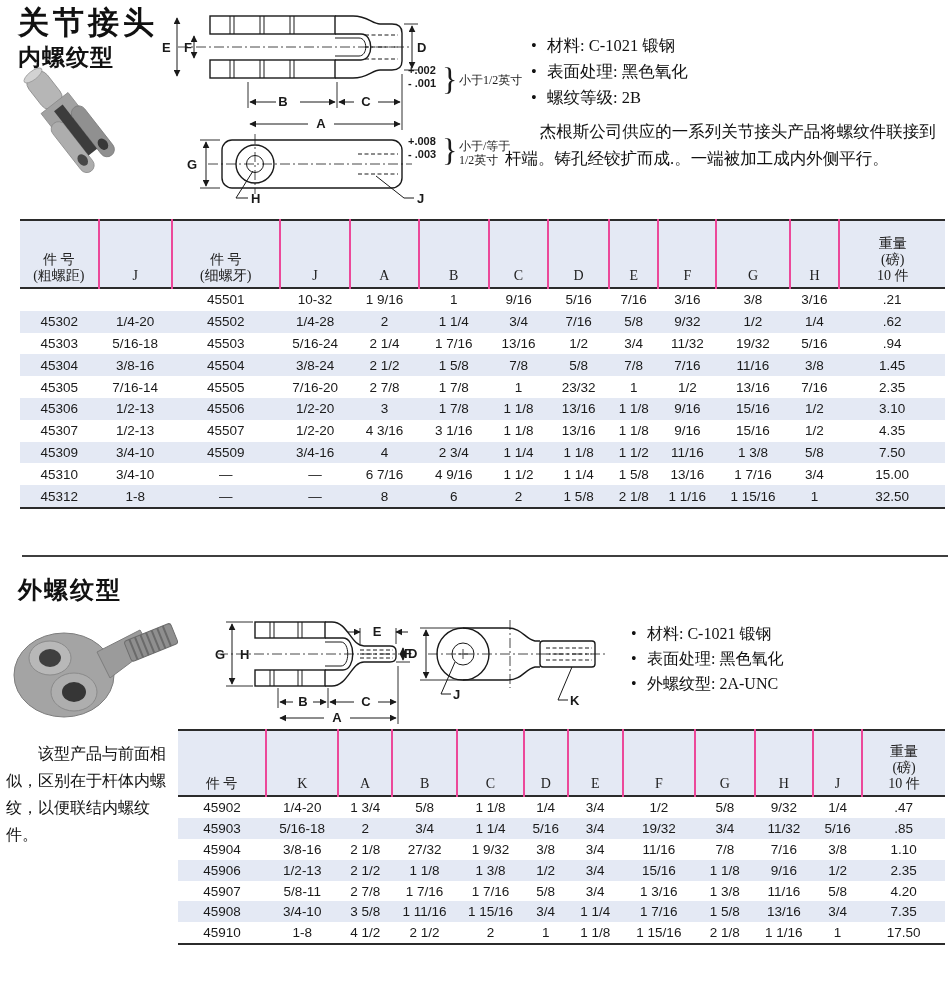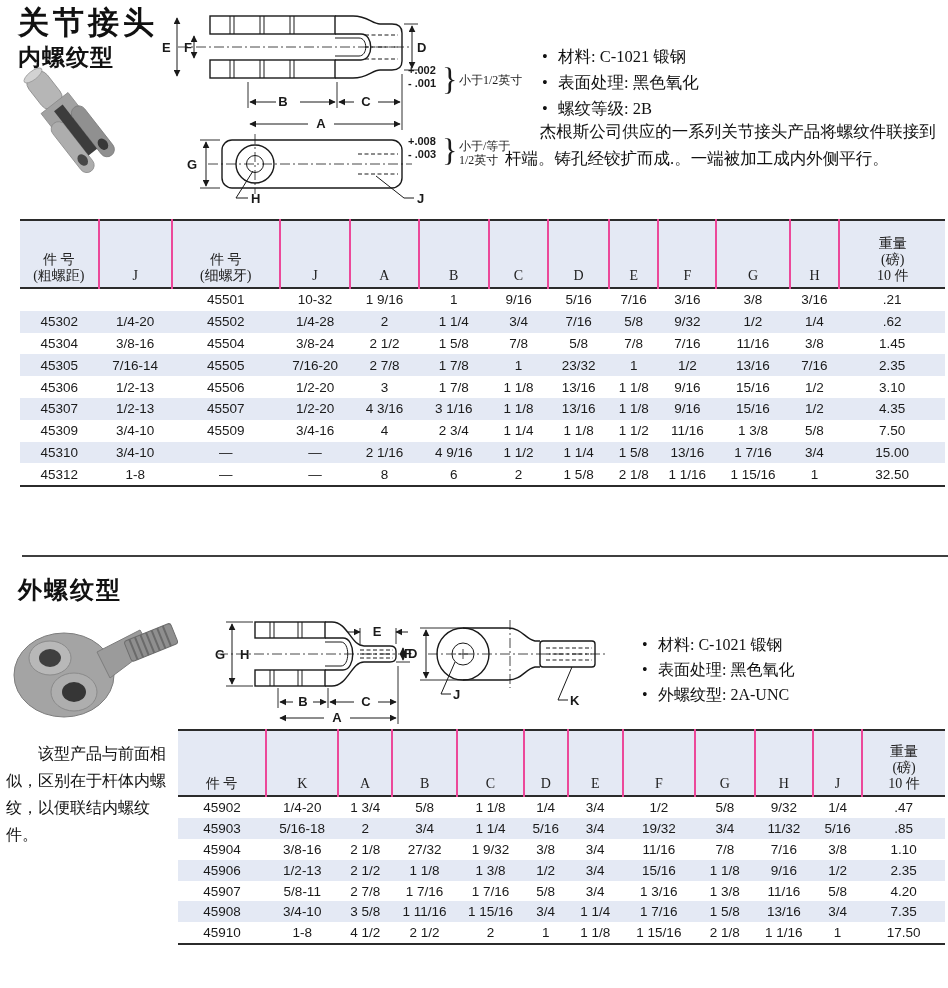--- a/index.html
+++ b/index.html
@@ -2,21 +2,21 @@
 <html><head>
 <meta charset="utf-8">
 <style>
   html,body{margin:0;padding:0;background:#fff;}
   .page{position:relative;width:948px;height:988px;background:#ffffff;overflow:hidden;
         font-family:"Liberation Sans",sans-serif;color:#111;}
   .abs{position:absolute;}
   .title-main{left:18px;top:2px;font-size:31px;font-weight:bold;letter-spacing:4px;margin:0;}
   .title-sub{left:18px;top:42px;font-size:23px;font-weight:bold;letter-spacing:1px;margin:0;}
   .title-sec2{left:18px;top:574px;font-size:24px;font-weight:bold;letter-spacing:2px;margin:0;}
-  .bullets{list-style:none;margin:12px;padding:0;font-family:"Liberation Serif",serif;}
+  .bullets{list-style:none;margin:1px;padding:0;font-family:"Liberation Serif",serif;}
   .bullets li{position:relative;padding-left:18px;}
   .bullets li::before{content:"•";position:absolute;left:2px;}
   .bullets1{left:528px;top:32px;font-size:16.5px;line-height:26px;}
   .bullets2{left:628px;top:620px;font-size:16px;line-height:25px;}
   .desc{font-family:"Liberation Serif",serif;margin:0;}
   .desc1{left:505px;top:118px;width:442px;font-size:16.5px;line-height:27px;text-indent:2.1em;}
   .desc2{left:6px;top:740px;width:162px;font-size:16px;line-height:27px;text-indent:2em;}
   .divider{left:22px;top:555px;width:926px;height:2px;background:#3f3f3f;}
   table{border-collapse:collapse;table-layout:fixed;border-top:2px solid #2b2b2b;
         border-bottom:2px solid #2b2b2b;}
@@ -195,20 +195,35 @@
           <td>1 1/4</td>
           <td>3/4</td>
           <td>7/16</td>
           <td>5/8</td>
           <td>9/32</td>
           <td>1/2</td>
           <td>1/4</td>
           <td>.62</td>
         </tr>
         <tr>
+          <td>45303</td>
+          <td>5/16-18</td>
+          <td>45503</td>
+          <td>5/16-24</td>
+          <td>2 1/4</td>
+          <td>1 7/16</td>
+          <td>13/16</td>
+          <td>1/2</td>
+          <td>3/4</td>
+          <td>11/32</td>
+          <td>19/32</td>
+          <td>5/16</td>
+          <td>.94</td>
+        </tr>
+        <tr>
           <td>45304</td>
           <td>3/8-16</td>
           <td>45504</td>
           <td>3/8-24</td>
           <td>2 1/2</td>
           <td>1 5/8</td>
           <td>7/8</td>
           <td>5/8</td>
           <td>7/8</td>
           <td>7/16</td>
@@ -274,21 +289,21 @@
           <td>11/16</td>
           <td>1 3/8</td>
           <td>5/8</td>
           <td>7.50</td>
         </tr>
         <tr>
           <td>45310</td>
           <td>3/4-10</td>
           <td>—</td>
           <td>—</td>
-          <td>2 1/16</td>
+          <td>6 7/16</td>
           <td>4 9/16</td>
           <td>1 1/2</td>
           <td>1 1/4</td>
           <td>1 5/8</td>
           <td>13/16</td>
           <td>1 7/16</td>
           <td>3/4</td>
           <td>15.00</td>
         </tr>
         <tr>

